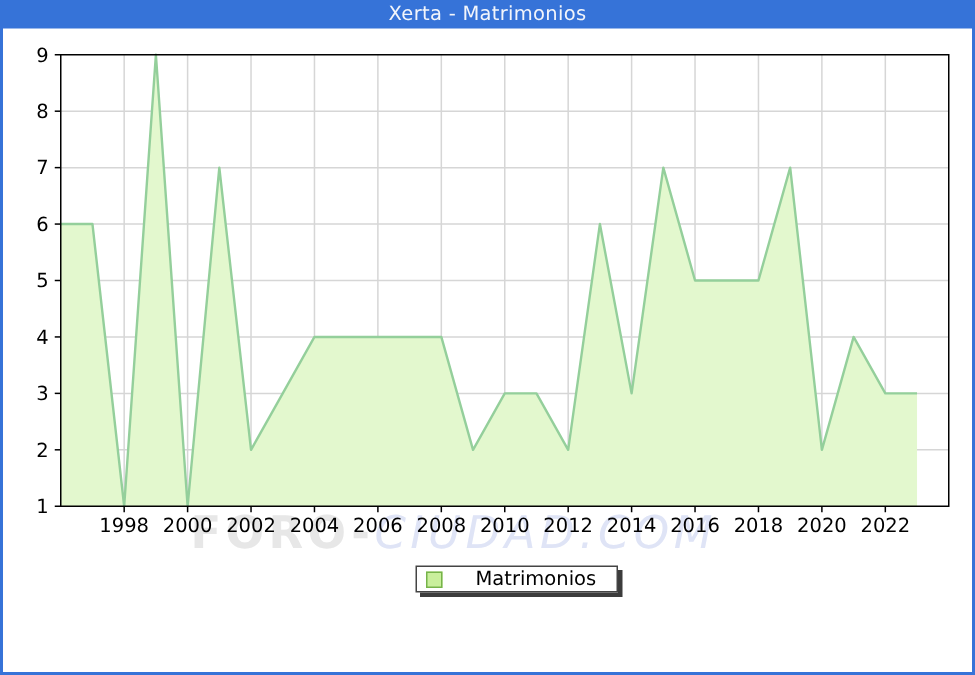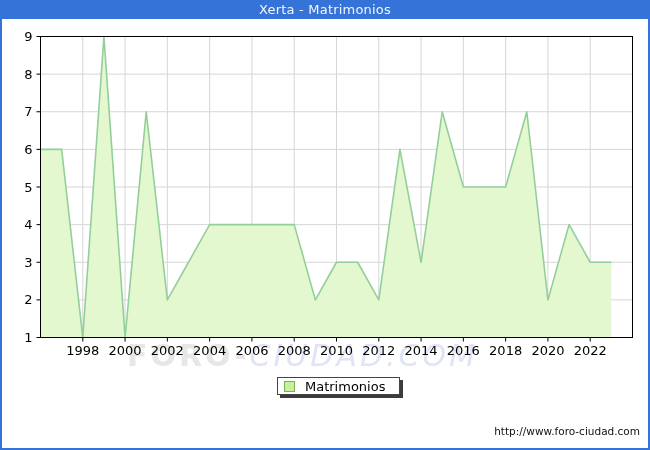--- a/index.html
+++ b/index.html
@@ -13,21 +13,21 @@
              white-space:nowrap;z-index:1;}
   .wm-gray{color:var(--wm-gray);font-weight:bold;}
   .wm-blue{color:var(--wm-blue);font-style:italic;}
   #chart{position:absolute;left:0;top:0;z-index:2;}
   .legend{position:absolute;left:277px;top:377px;z-index:3;background:#fff;
           border:1px solid #444;box-shadow:3px 3px 0 #3c3c3c;
           display:flex;align-items:center;height:18px;box-sizing:border-box;
           padding:0 14px 0 6px;}
   .swatch{display:inline-block;width:9px;height:9px;background:var(--sw-fill);
           border:1px solid var(--sw-border);margin-right:10px;}
-  .legend-label{font-size:13px;color:#000;line-height:1;}
+  .legend-label{font-size:13px;color:#000;line-height:1;margin-left:12px;}
   .url{position:absolute;right:10px;top:425px;z-index:3;font-size:10.5px;color:#111;}
 </style>
 </head>
 <body>
 
 <div class="frame">
   <div class="titlebar">
     <span>Xerta - Matrimonios</span>
   </div>
 
@@ -114,14 +114,13 @@
 
   <div class="border-strip" style="left:0;top:0;width:2px;height:450px;"></div>
   <div class="border-strip" style="left:648px;top:0;width:2px;height:450px;"></div>
   <div class="border-strip" style="left:0;top:448px;width:650px;height:2px;"></div>
 
   <div class="legend">
     <span class="swatch"></span>
     <span class="legend-label">Matrimonios</span>
   </div>
 
-  <div class="url">http://www.foro-ciudad.com</div>
 </div>
 
 </body></html>

